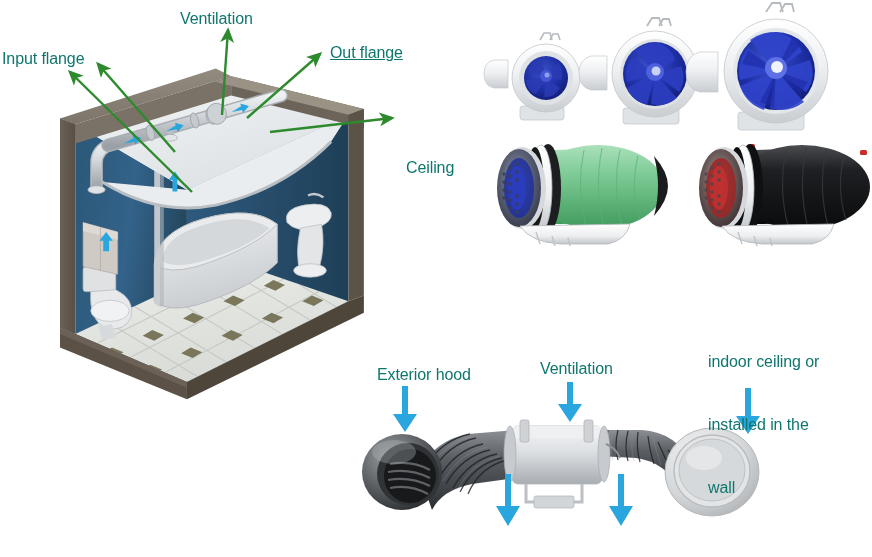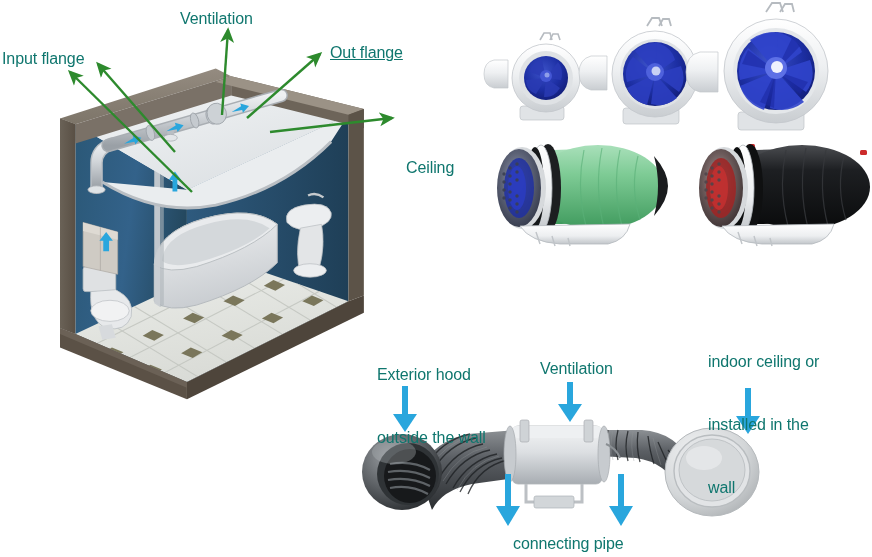--- a/index.html
+++ b/index.html
@@ -584,26 +584,24 @@
       </g>
       <g>
         <rect x="258" y="96" width="6" height="34"></rect>
         <path d="M249 128 L273 128 L261 148 Z"></path>
       </g>
     </g>
   </svg>
 
   <div class="lbl" style="left:377px; top:322px;">
     <div>Exterior hood</div>
-    <div>outside the wall</div>
   </div>
 
   <div class="lbl" style="left:540px; top:358px;">Ventilation</div>
 
   <div class="lbl" style="left:708px; top:309px;">
     <div>indoor ceiling or</div>
     <div>installed in the</div>
     <div>wall</div>
   </div>
 
-  <div class="lbl" style="left:513px; top:533px;">connecting pipe</div>
 
 </div>
 
 </body></html>

